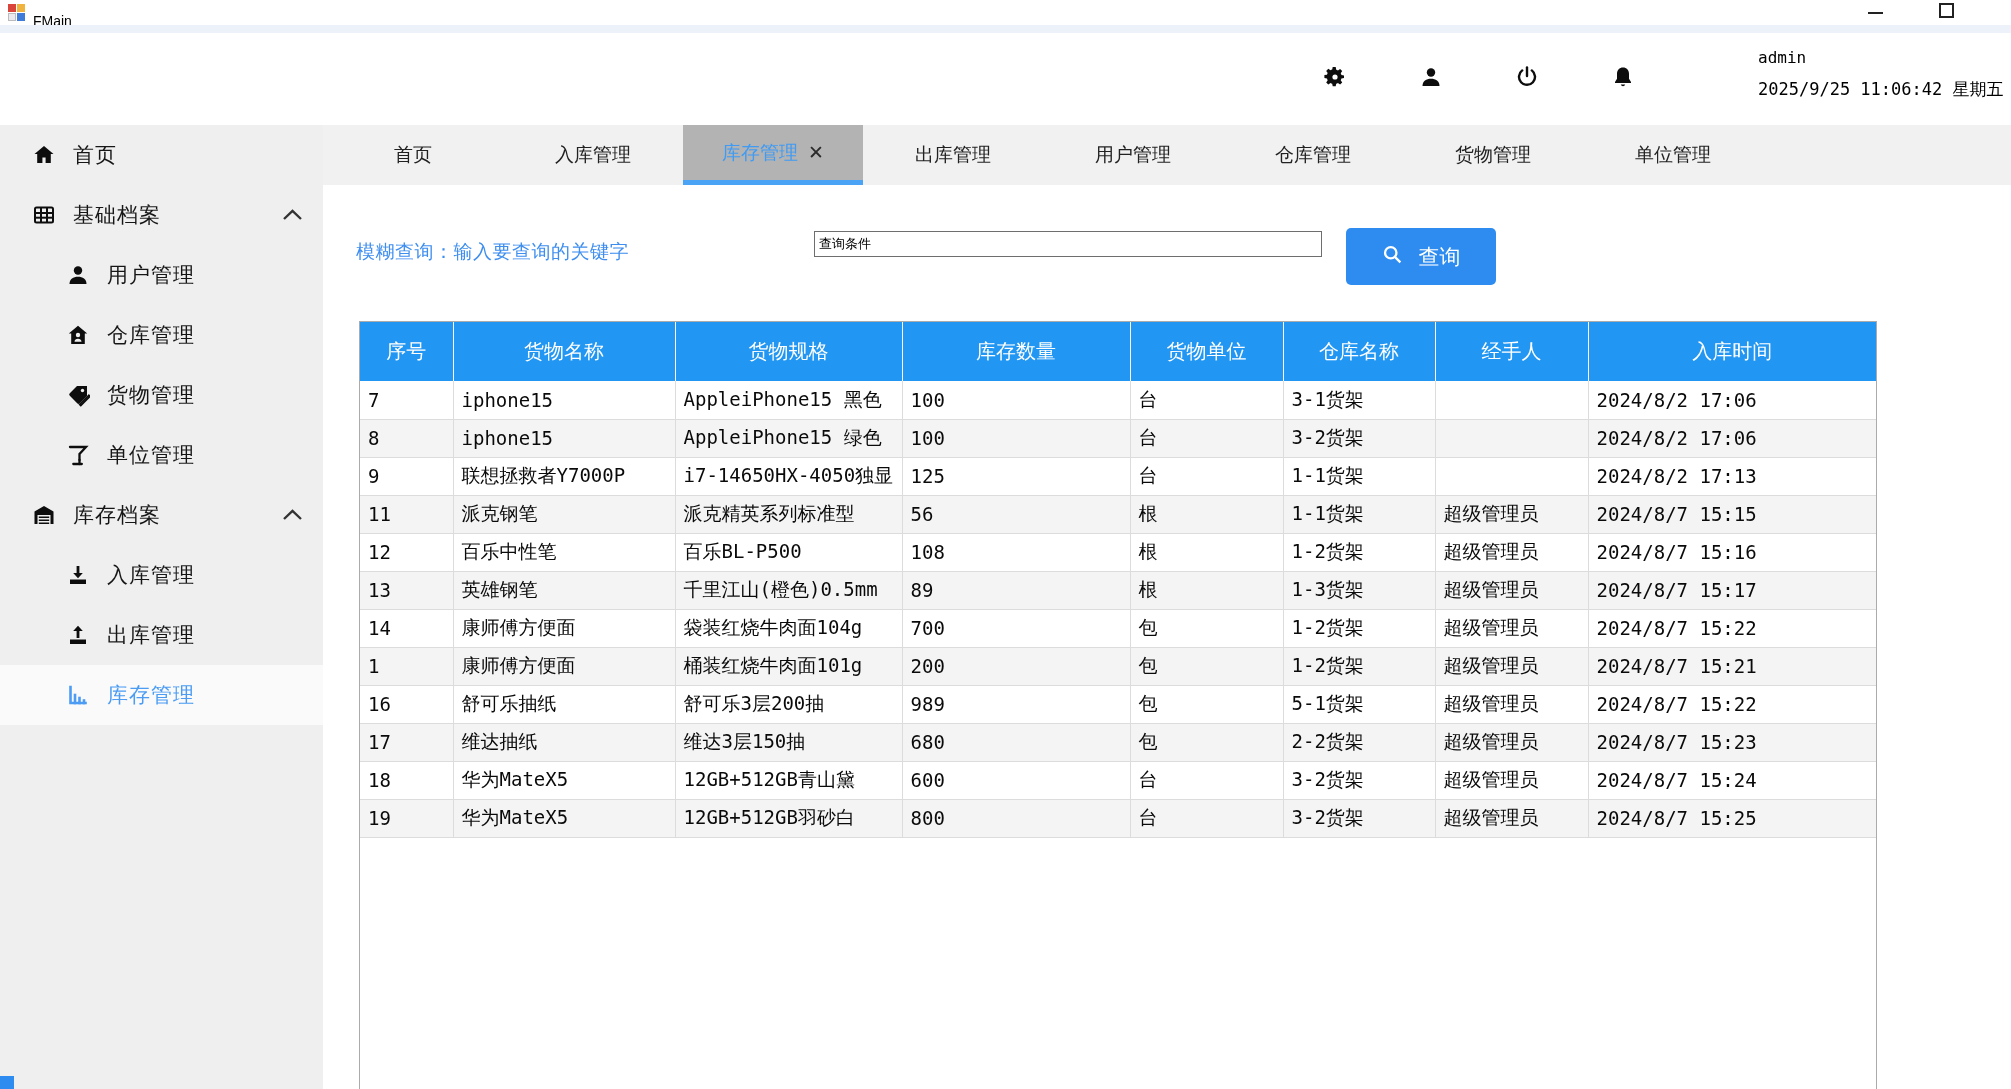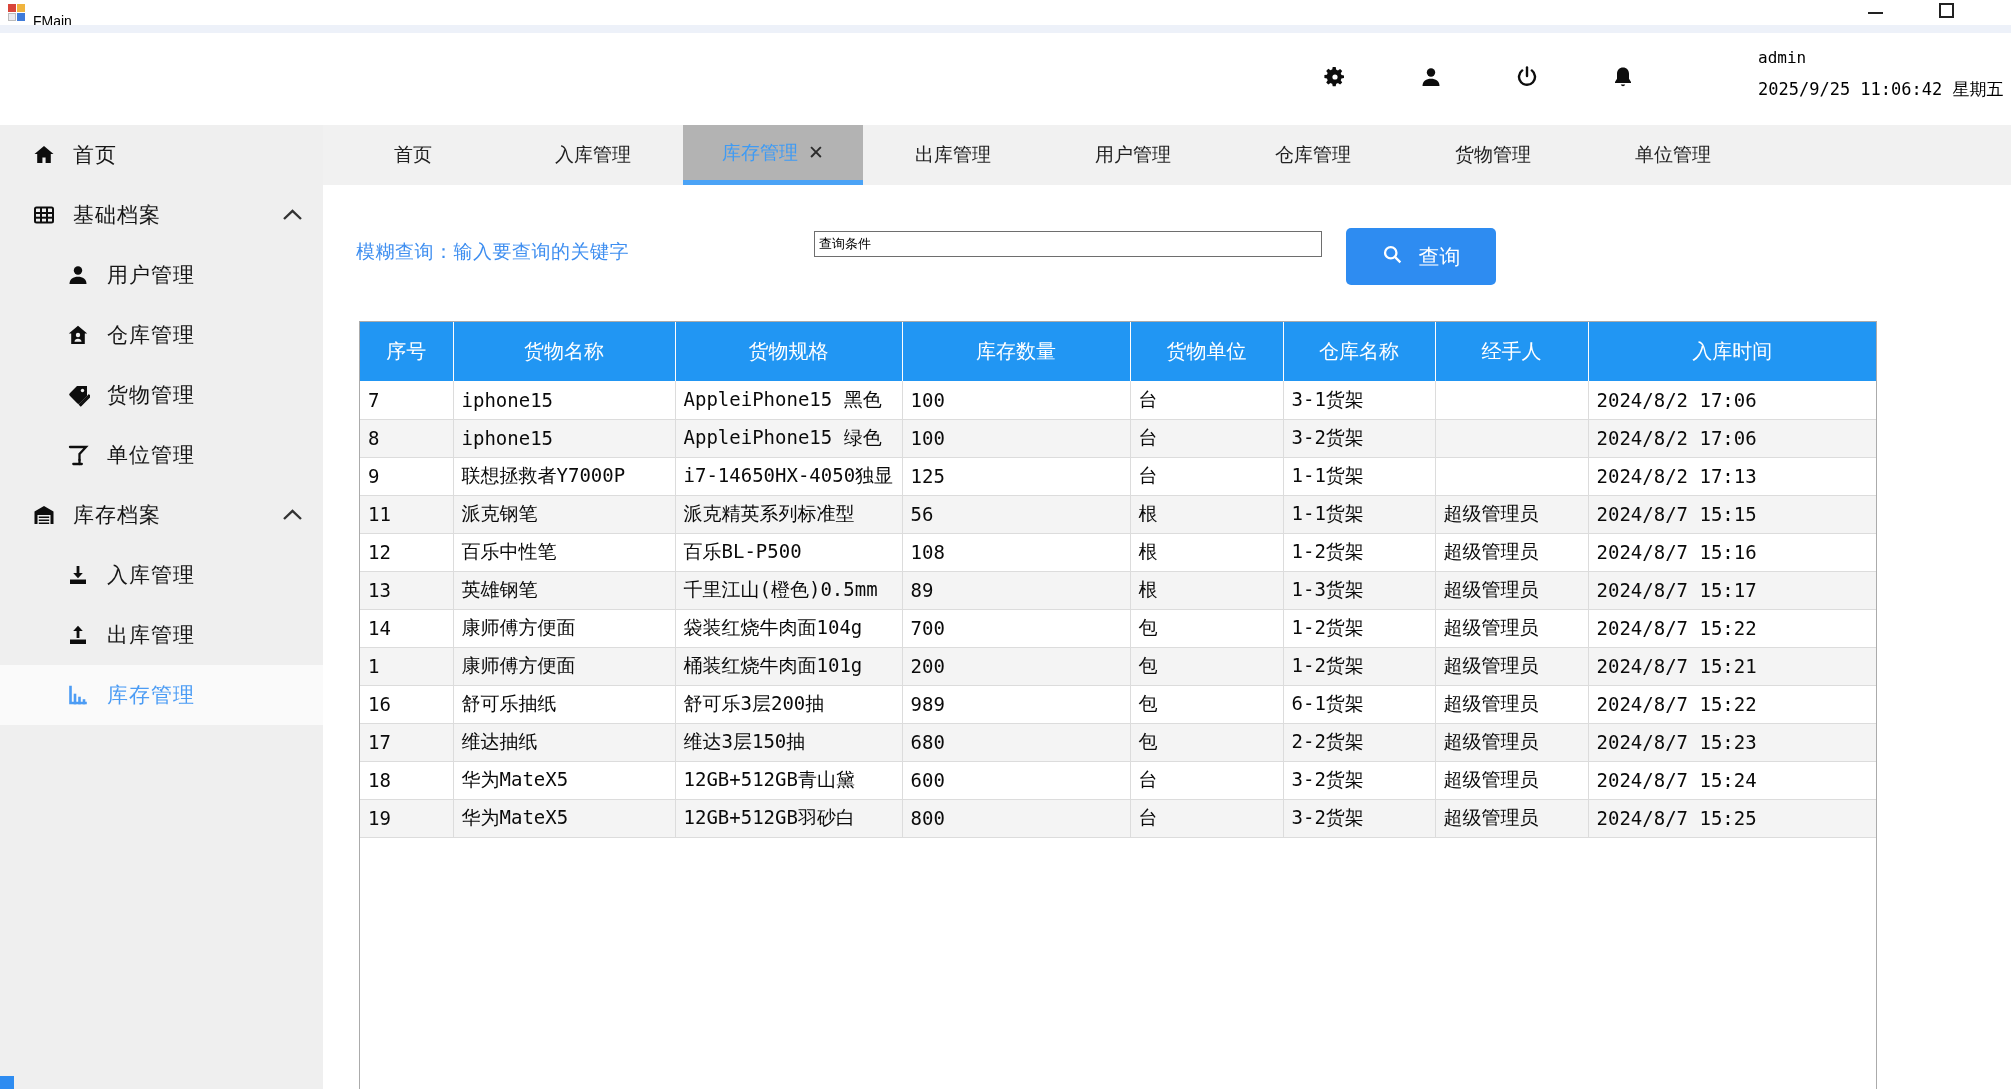--- a/index.html
+++ b/index.html
@@ -384,21 +384,21 @@
               <td>1-2货架</td>
               <td>超级管理员</td>
               <td>2024/8/7 15:21</td>
             </tr>
             <tr class="">
               <td>16</td>
               <td>舒可乐抽纸</td>
               <td>舒可乐3层200抽</td>
               <td>989</td>
               <td>包</td>
-              <td>6-1货架</td>
+              <td>5-1货架</td>
               <td>超级管理员</td>
               <td>2024/8/7 15:22</td>
             </tr>
             <tr class="alt">
               <td>17</td>
               <td>维达抽纸</td>
               <td>维达3层150抽</td>
               <td>680</td>
               <td>包</td>
               <td>2-2货架</td>

